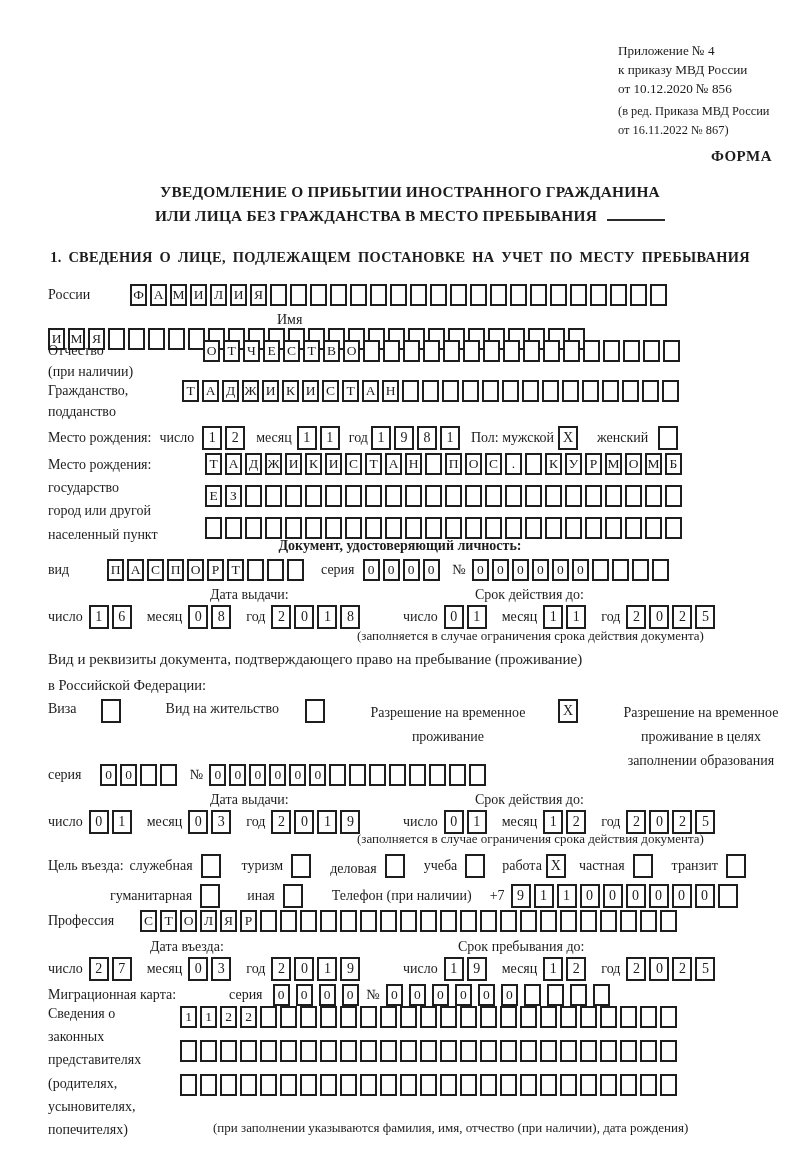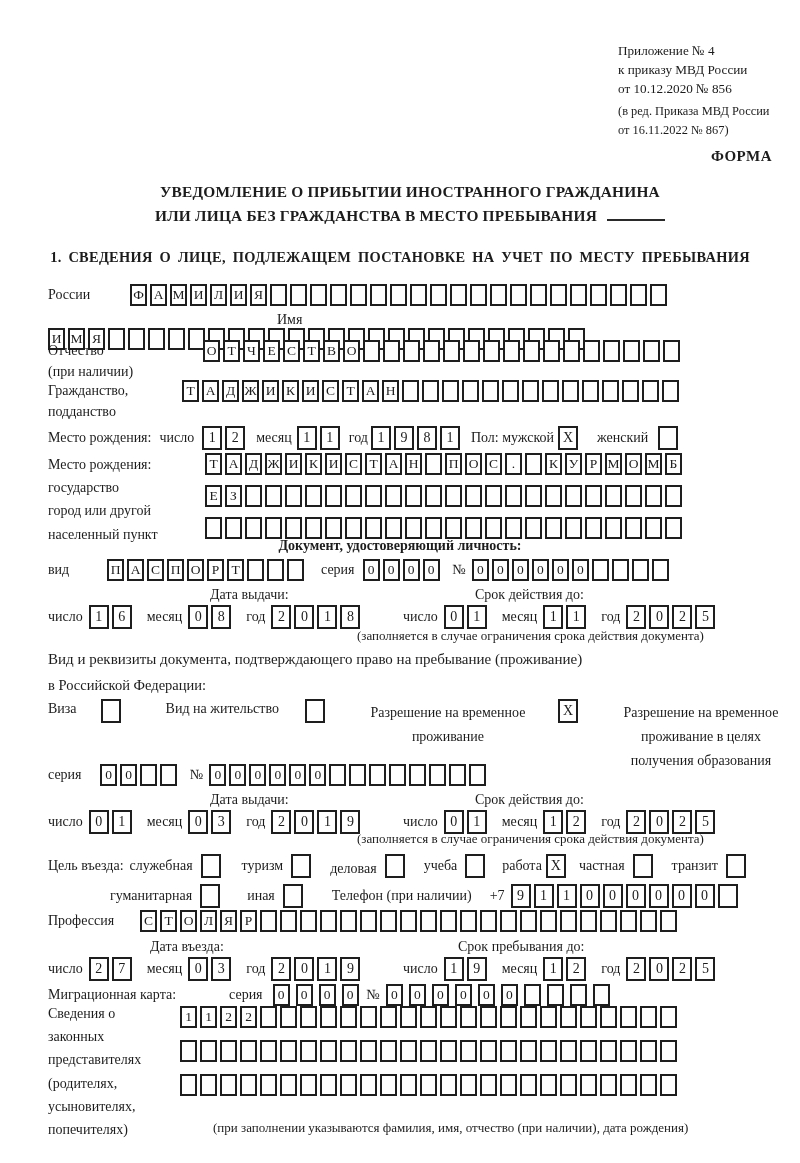--- a/index.html
+++ b/index.html
@@ -385,21 +385,21 @@
         <span class="cell"></span>
       </span>
     <span class="lbl" style="margin:2px 10px 0 26px;">Вид на жительство</span>
     <span class="cells big">
         <span class="cell"></span>
       </span>
     <span class="lbl optblock" style="width:168px;margin:2px 10px 0 20px;">Разрешение на временное проживание</span>
     <span class="cells big">
         <span class="cell">X</span>
       </span>
-    <span class="lbl optblock" style="width:180px;margin:2px 8px 0 14px;">Разрешение на временное проживание в целях получения образования</span>
+    <span class="lbl optblock" style="width:180px;margin:2px 8px 0 14px;">Разрешение на временное проживание в целях заполнении образования</span>
     <span class="cells big">
         <span class="cell"></span>
       </span>
   </div>
 
   <div class="abs row" style="left:48px;top:764px;">
     <span class="lbl" style="width:52px;">серия</span>
     <span class="cells">
         <span class="cell">0</span>
         <span class="cell">0</span>

